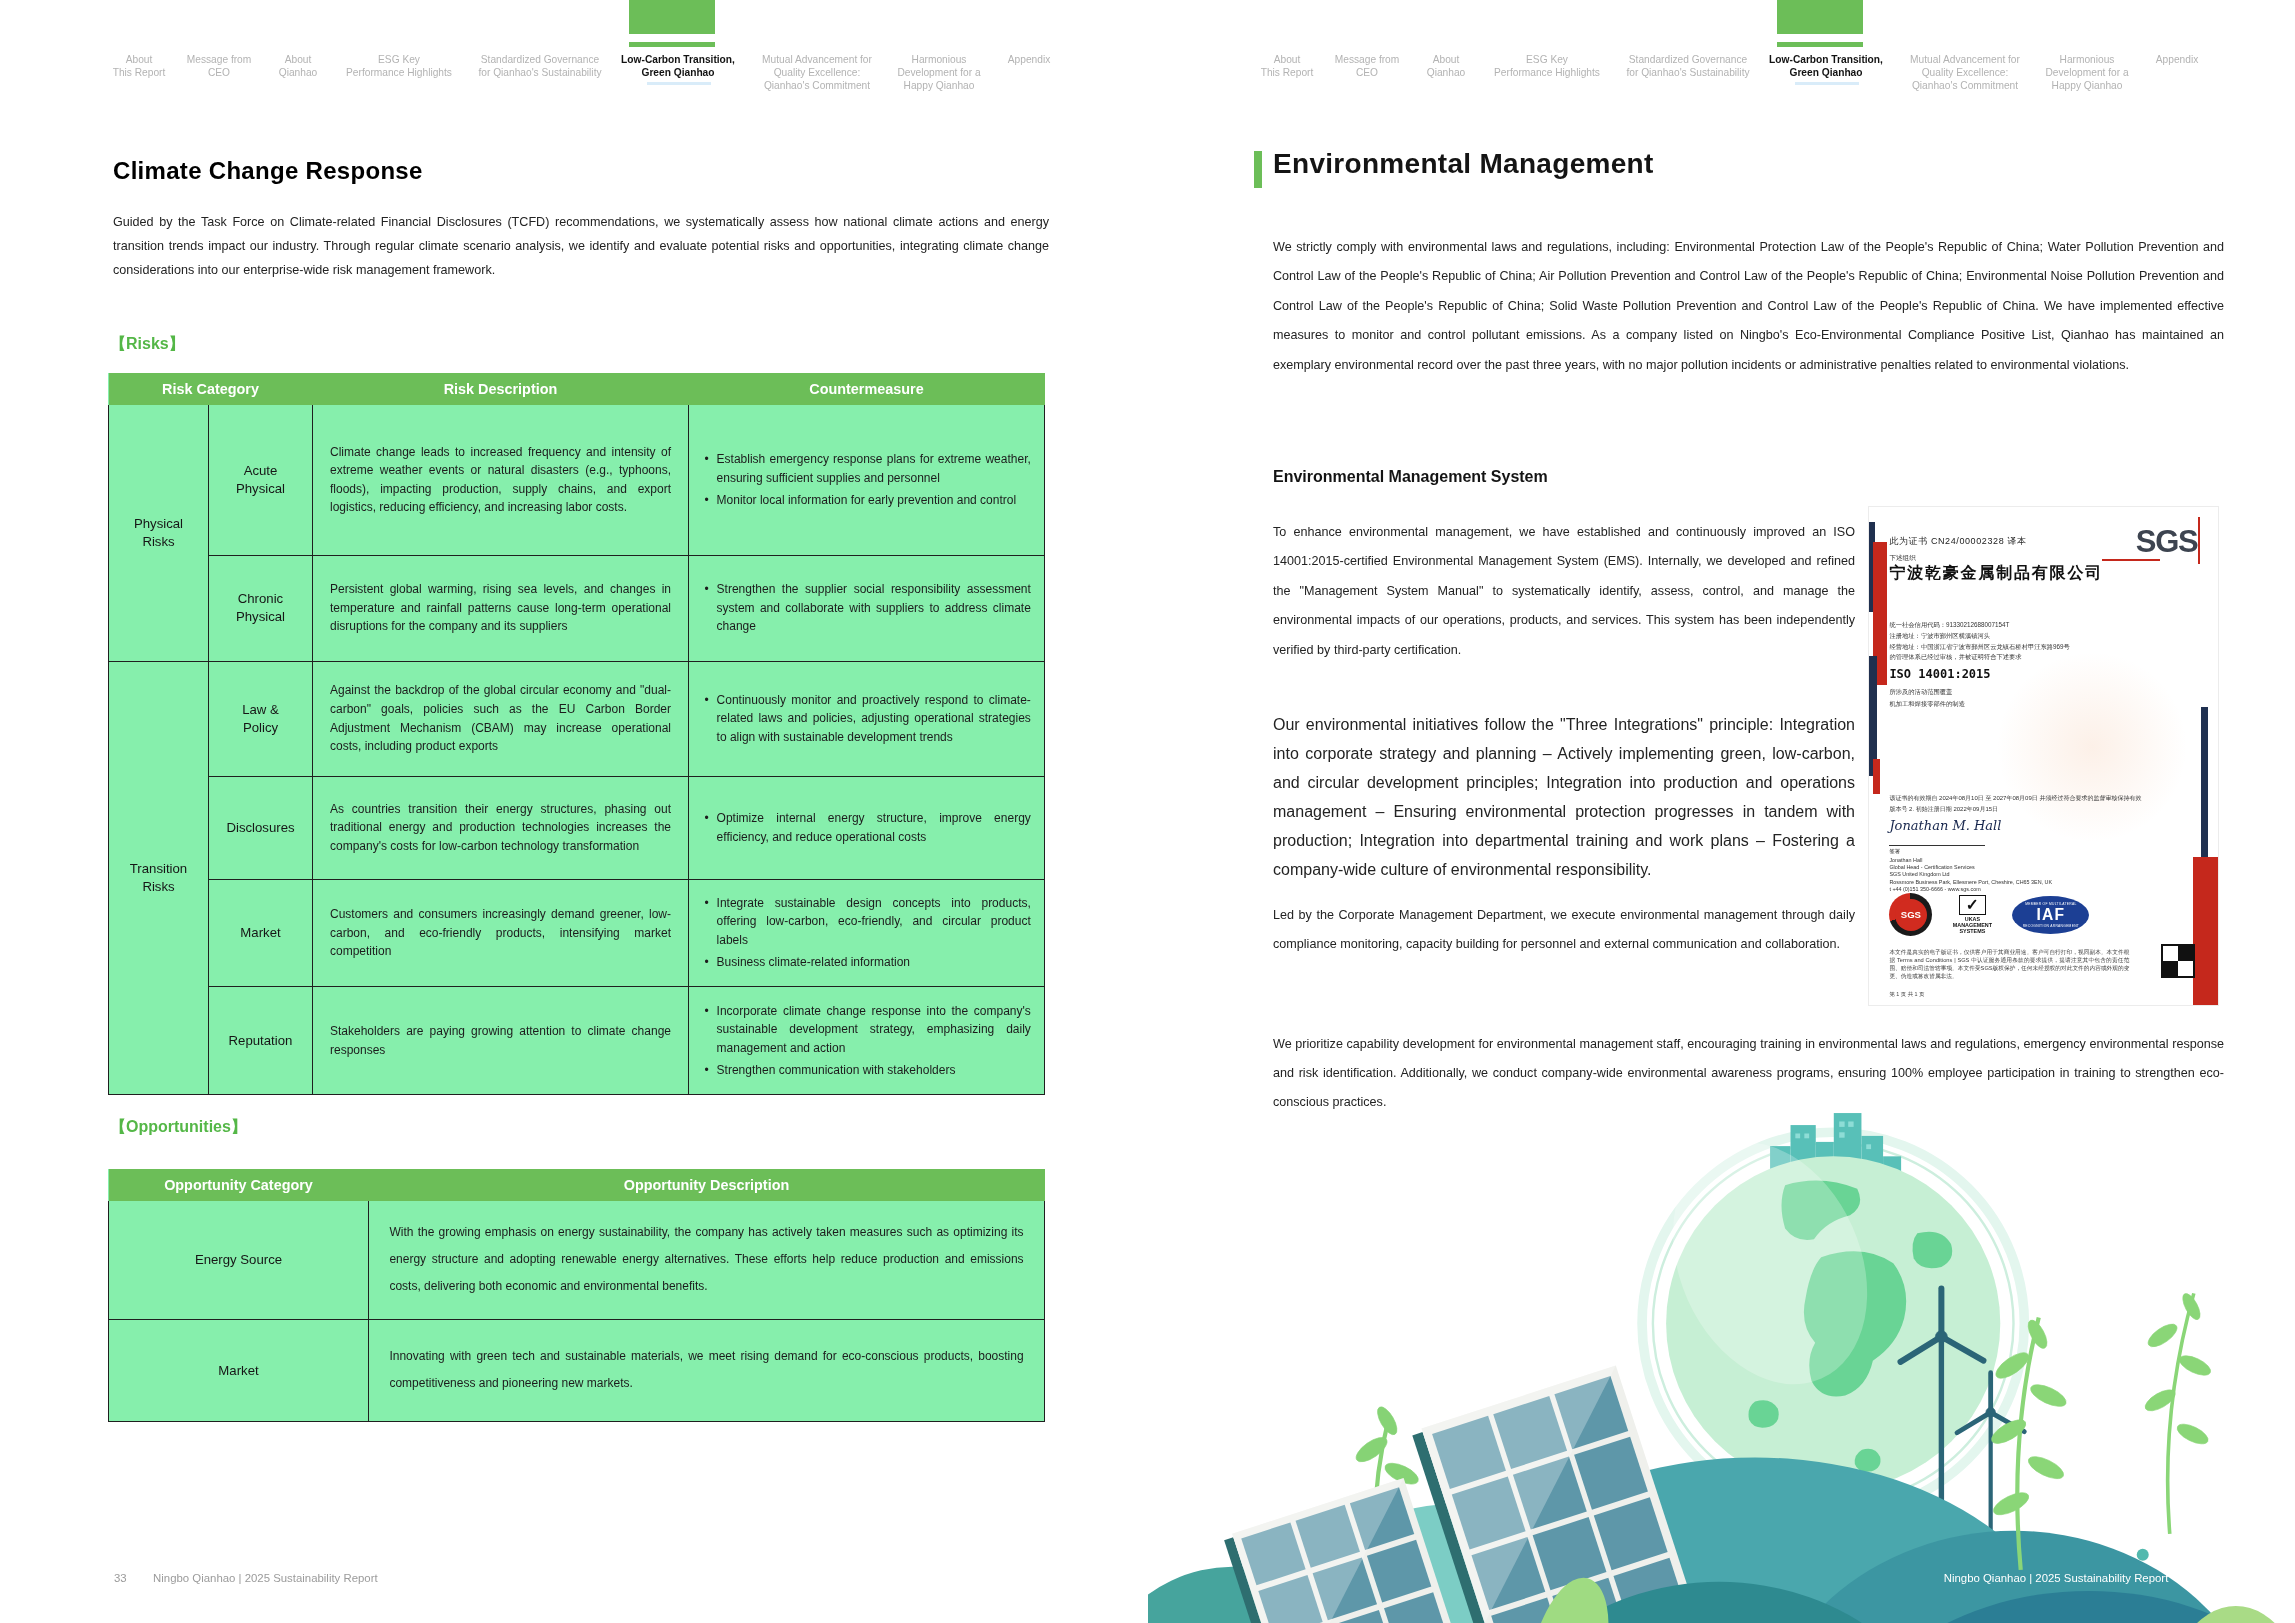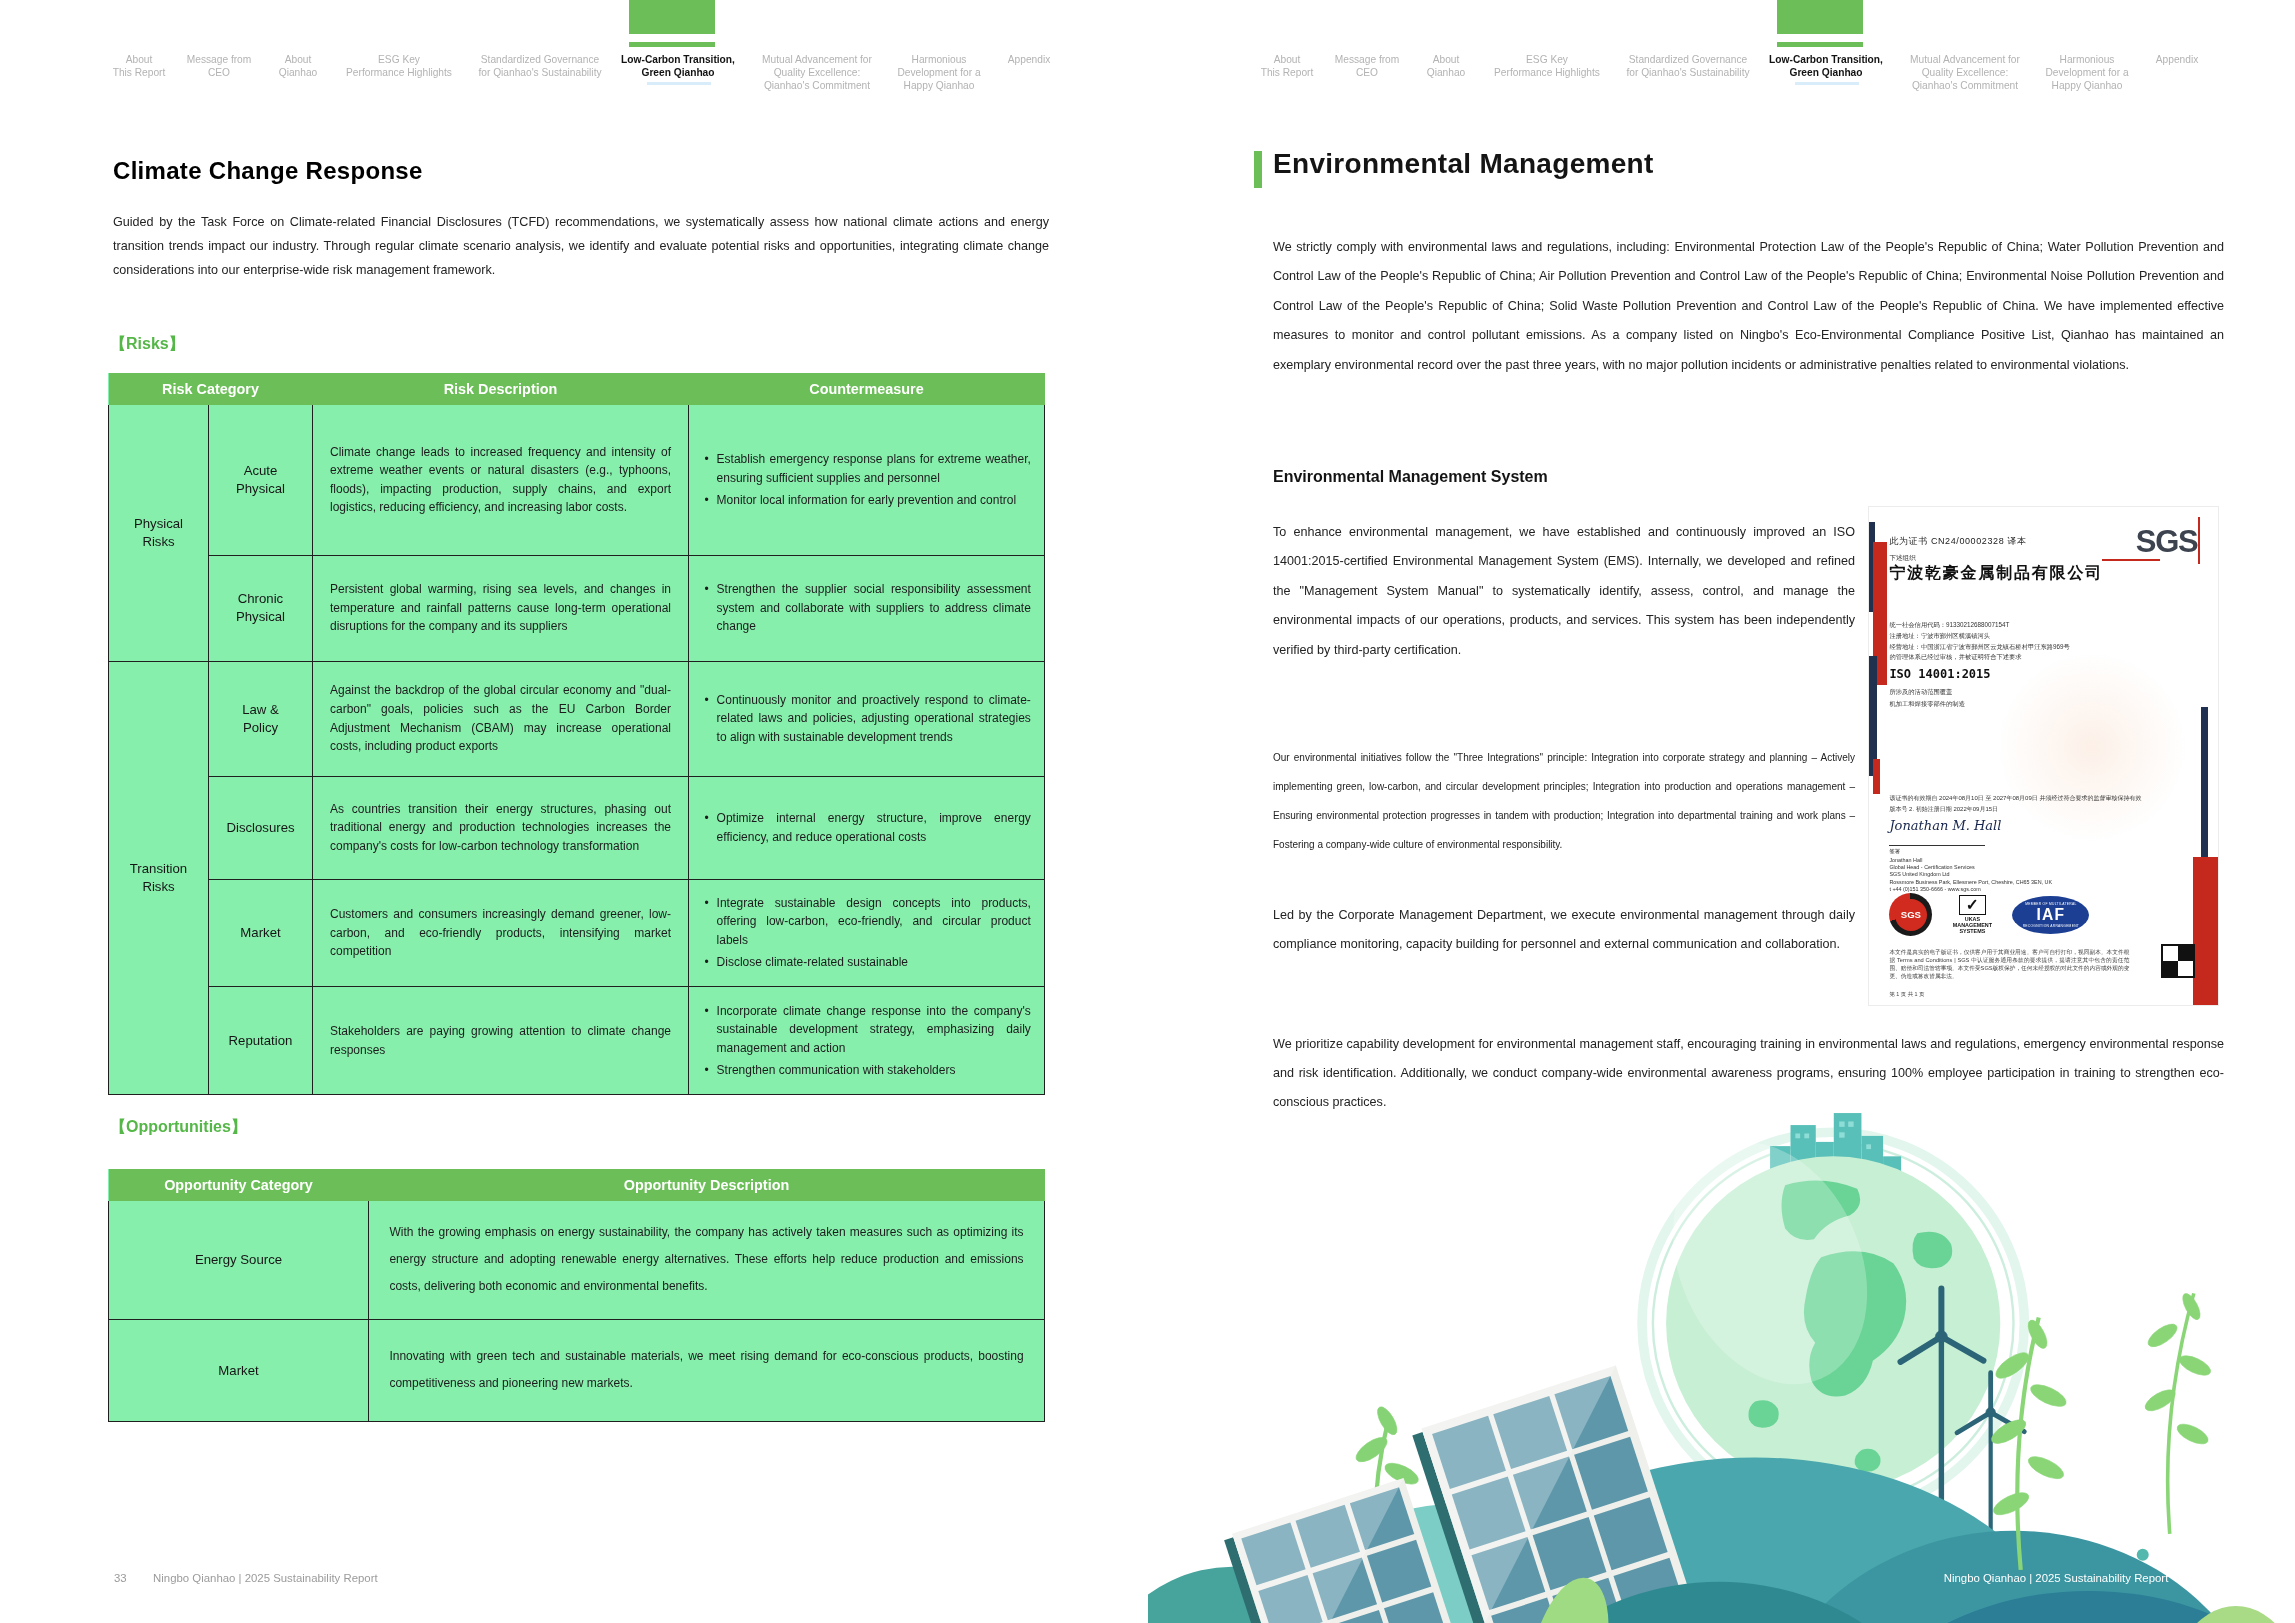--- a/index.html
+++ b/index.html
@@ -54,21 +54,21 @@
   #footer-right { right:91px; color:#ffffff; z-index:5; gap:24px; }
   #footer-right .pg { color:#ffffff; }
 
   
   .h1-bar { position:absolute; left:106px; top:151px; width:8.4px; height:37px; background:#6cbe58; }
   .h1-right { position:absolute; left:125px; top:148px; font-size:28px; font-weight:bold; color:#141414; letter-spacing:0.3px; }
   .para { position:absolute; text-align:justify; color:#232323; }
   #rp-intro { left:125px; top:233px; width:951px; font-size:12.6px; line-height:29.4px; }
   .h2-right { position:absolute; left:125px; top:468px; font-size:16px; font-weight:bold; color:#141414; }
   #ems-p1 { left:125px; top:518px;  width:582px; font-size:12.6px; line-height:29.4px; }
-  #ems-p2 { left:125px; top:743px; width:582px; font-size:10px; line-height:29px; }
+  #ems-p2 { left:125px; top:710px; width:582px; font-size:16px; line-height:29px; }
   #ems-p3 { left:125px; top:901px; width:582px; font-size:12.6px; line-height:29px; }
   #ems-p4 { left:125px; top:1030px; width:951px; font-size:12.6px; line-height:29px; }
 
   
   .certificate { position:absolute; left:720px; top:506px; width:351px; height:500px;
                  background:#ffffff; border:0.6px solid #ececec; overflow:hidden; font-size:6.6px; }
   .cert-bar { position:absolute; }
   .cb-n1 { left:0; top:15px; width:6px; height:90px; background:#20304f; }
   .cb-r1 { left:3.6px; top:35px; width:14.4px; height:143px; background:#c5281c; }
   .cb-n2 { left:0; top:149px; width:8.4px; height:120px; background:#20304f; }
@@ -206,21 +206,21 @@
           <li>Optimize internal energy structure, improve energy efficiency, and reduce operational costs</li>
         </ul>
           </td>
       </tr>
       <tr class="rk5">
         <td class="cell-sub" style="white-space: pre-line;">Market</td>
         <td class="cell-desc">Customers and consumers increasingly demand greener, low-carbon, and eco-friendly products, intensifying market competition</td>
         <td class="cell-counter">
             <ul>
           <li>Integrate sustainable design concepts into products, offering low-carbon, eco-friendly, and circular product labels</li>
-          <li>Disclose climate-related sustainable</li>
+          <li>Business climate-related information</li>
         </ul>
           </td>
       </tr>
       <tr class="rk6">
         <td class="cell-sub" style="white-space: pre-line;">Reputation</td>
         <td class="cell-desc">Stakeholders are paying growing attention to climate change responses</td>
         <td class="cell-counter">
             <ul>
           <li>Incorporate climate change response into the company's sustainable development strategy, emphasizing daily management and action</li>
           <li>Strengthen communication with stakeholders</li>

